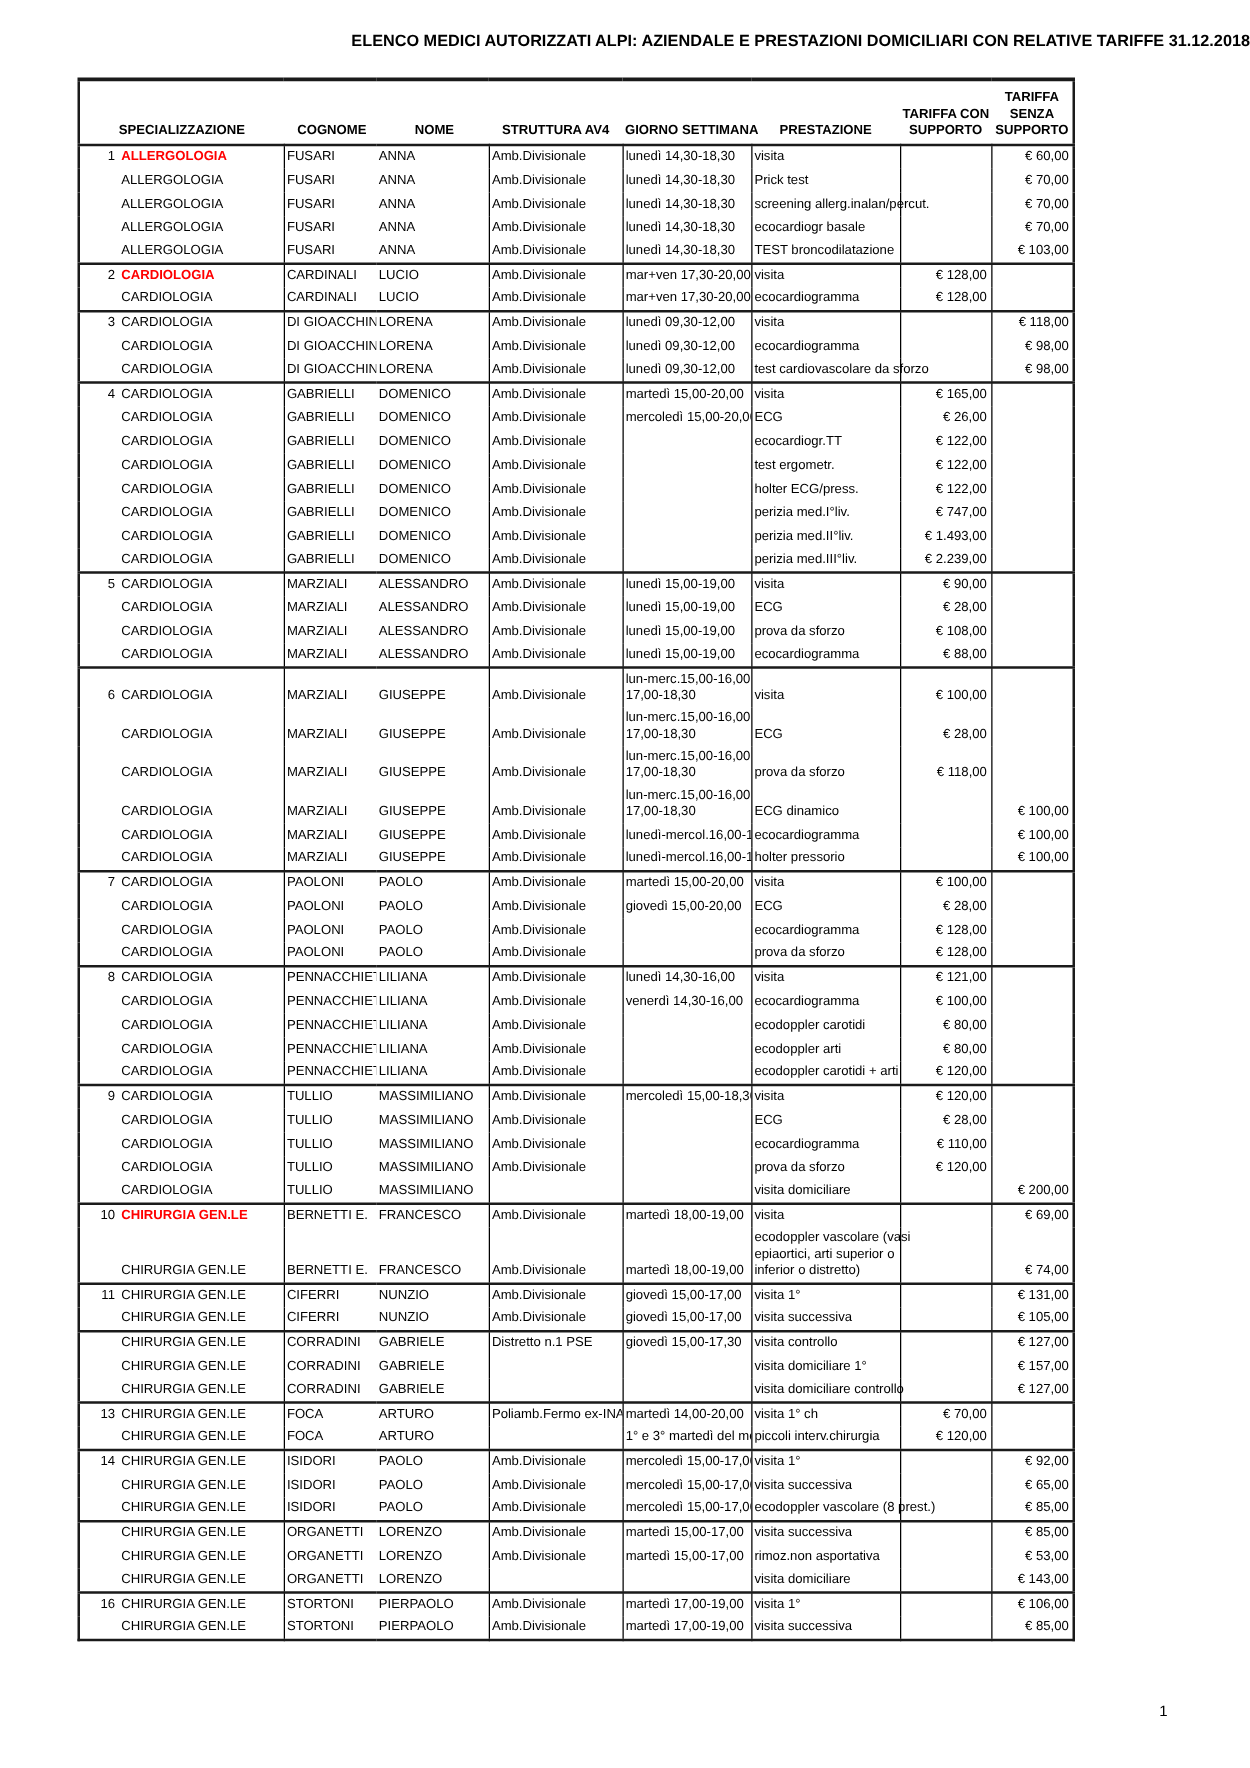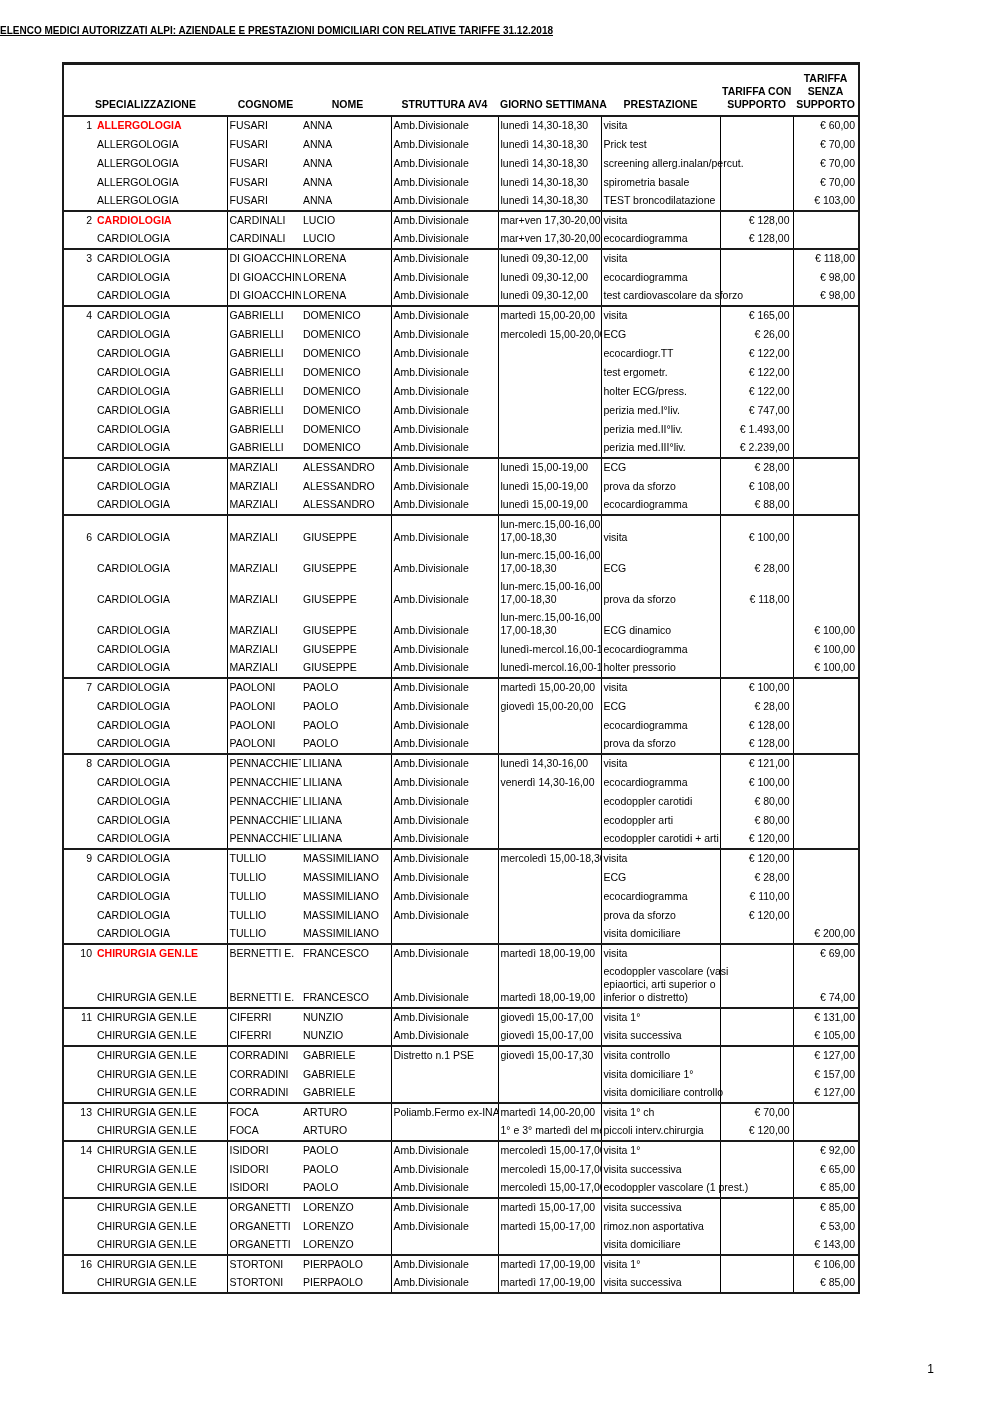--- a/index.html
+++ b/index.html
@@ -6,23 +6,22 @@
   html,body { background:#ffffff; }
   .page {
     position:relative;
     width:1000px; height:1414px;
     background:#ffffff;
     font-family:"Liberation Sans","DejaVu Sans",sans-serif;
     color:#000;
   }
   .title {
     position:absolute; top:25px; left:0; width:100%;
-    text-align:left; font-weight:bold; font-size:10px;
+    text-align:right; font-weight:bold; font-size:13px;
     white-space:nowrap;
-    text-decoration:underline;
   }
   table.tariffe {
     position:absolute; left:62px; top:62px;
     width:796px;
     border-collapse:collapse; table-layout:fixed;
     border:2px solid #1a1a1a; border-top-width:3px;
     font-size:10.5px; line-height:13px;
   }
   thead { border-bottom:2px solid #1a1a1a; }
   thead th {
@@ -114,21 +113,21 @@
           <td class="prestazione">screening allerg.inalan/percut.</td>
           <td class="con"></td>
           <td class="senza">€ 70,00</td>
         </tr>
         <tr>
           <td class="spec"><span class="num"></span><span class="specname">ALLERGOLOGIA</span></td>
           <td class="cognome">FUSARI</td>
           <td class="nome">ANNA</td>
           <td class="struttura">Amb.Divisionale</td>
           <td class="giorno">lunedì 14,30-18,30</td>
-          <td class="prestazione">spirometria basale</td>
+          <td class="prestazione">ecocardiogr basale</td>
           <td class="con"></td>
           <td class="senza">€ 70,00</td>
         </tr>
         <tr>
           <td class="spec"><span class="num"></span><span class="specname">ALLERGOLOGIA</span></td>
           <td class="cognome">FUSARI</td>
           <td class="nome">ANNA</td>
           <td class="struttura">Amb.Divisionale</td>
           <td class="giorno">lunedì 14,30-18,30</td>
           <td class="prestazione">TEST broncodilatazione</td>
@@ -266,20 +265,30 @@
           <td class="cognome">GABRIELLI</td>
           <td class="nome">DOMENICO</td>
           <td class="struttura">Amb.Divisionale</td>
           <td class="giorno"></td>
           <td class="prestazione">perizia med.III°liv.</td>
           <td class="con">€ 2.239,00</td>
           <td class="senza"></td>
         </tr>
       </tbody>
       <tbody class="group">
+        <tr>
+          <td class="spec"><span class="num">5</span><span class="specname">CARDIOLOGIA</span></td>
+          <td class="cognome">MARZIALI</td>
+          <td class="nome">ALESSANDRO</td>
+          <td class="struttura">Amb.Divisionale</td>
+          <td class="giorno">lunedì 15,00-19,00</td>
+          <td class="prestazione">visita</td>
+          <td class="con">€ 90,00</td>
+          <td class="senza"></td>
+        </tr>
         <tr>
           <td class="spec"><span class="num"></span><span class="specname">CARDIOLOGIA</span></td>
           <td class="cognome">MARZIALI</td>
           <td class="nome">ALESSANDRO</td>
           <td class="struttura">Amb.Divisionale</td>
           <td class="giorno">lunedì 15,00-19,00</td>
           <td class="prestazione">ECG</td>
           <td class="con">€ 28,00</td>
           <td class="senza"></td>
         </tr>
@@ -636,21 +645,21 @@
           <td class="prestazione">visita successiva</td>
           <td class="con"></td>
           <td class="senza">€ 65,00</td>
         </tr>
         <tr>
           <td class="spec"><span class="num"></span><span class="specname">CHIRURGIA GEN.LE</span></td>
           <td class="cognome">ISIDORI</td>
           <td class="nome">PAOLO</td>
           <td class="struttura">Amb.Divisionale</td>
           <td class="giorno">mercoledì 15,00-17,00</td>
-          <td class="prestazione">ecodoppler vascolare (1 prest.)</td>
+          <td class="prestazione">ecodoppler vascolare (8 prest.)</td>
           <td class="con"></td>
           <td class="senza">€ 85,00</td>
         </tr>
       </tbody>
       <tbody class="group">
         <tr>
           <td class="spec"><span class="num"></span><span class="specname">CHIRURGIA GEN.LE</span></td>
           <td class="cognome">ORGANETTI</td>
           <td class="nome">LORENZO</td>
           <td class="struttura">Amb.Divisionale</td>

